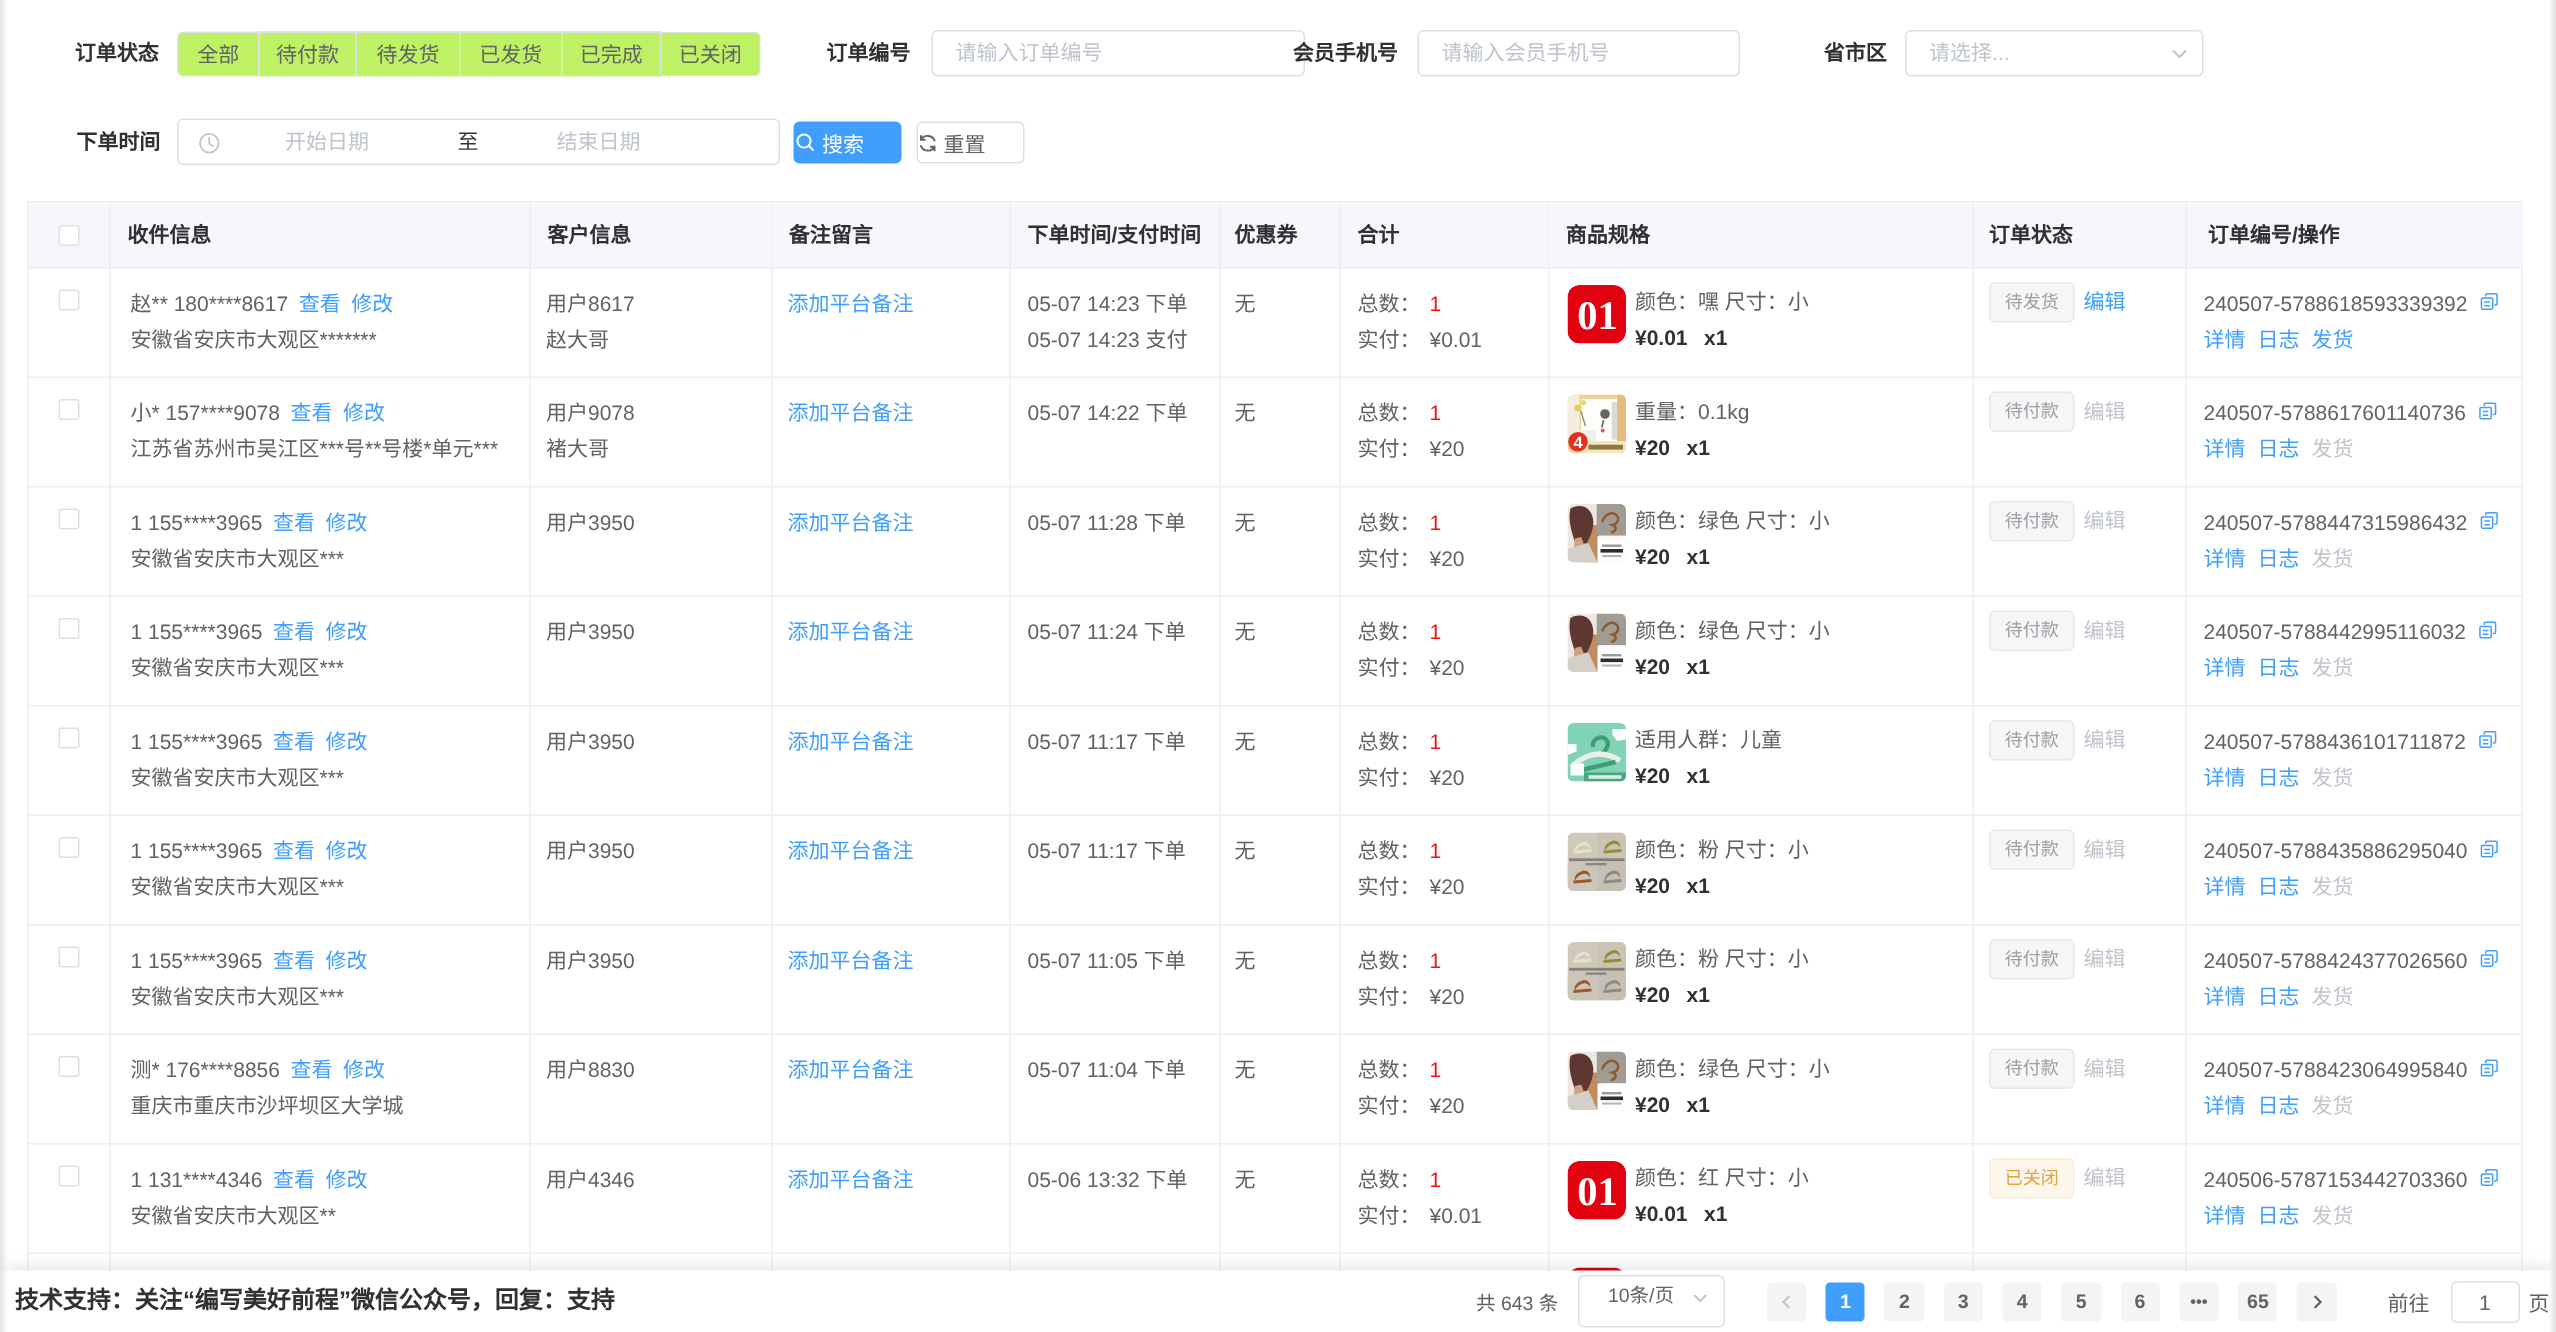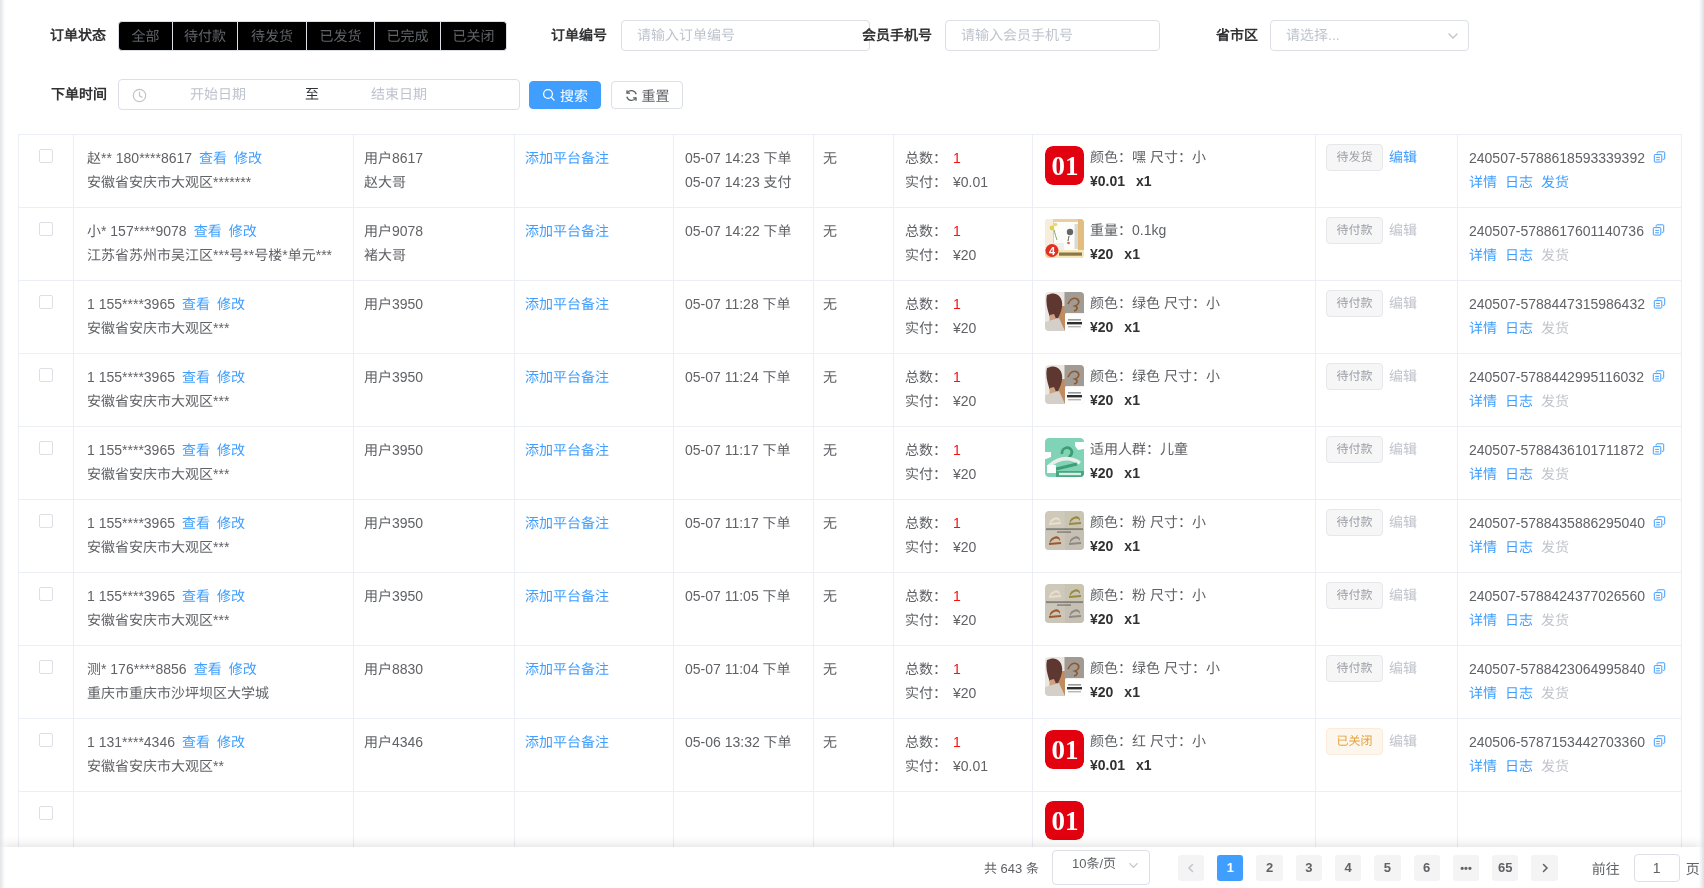--- a/index.html
+++ b/index.html
@@ -5,26 +5,26 @@
 <style>
 *{margin:0;padding:0;box-sizing:border-box;}
 html,body{width:1704px;height:888px;overflow:hidden;background:#fff;
   font-family:"Liberation Sans",sans-serif;font-size:14px;color:#606266;}
 .lbl{position:absolute;font-weight:700;color:#303133;font-size:14px;line-height:31px;}
 .ipt{position:absolute;height:31px;border:1px solid #dcdfe6;border-radius:4px;background:#fff;
   color:#bec4ce;font-size:14px;line-height:29px;padding-left:15px;}
 
 .bgroup{position:absolute;left:118px;top:21px;height:30px;display:flex;}
 .bgroup span{display:block;height:30px;line-height:28px;border:1px solid #dcdfe6;border-left:none;
-  color:#5f6368;font-size:14px;text-align:center;background:#000000;}
+  color:#5f6368;font-size:14px;text-align:center;background:#bef264;}
 .bgroup span:first-child{border-left:1px solid #dcdfe6;border-radius:4px 0 0 4px;}
 .bgroup span:last-child{border-radius:0 4px 4px 0;}
 
 .btn{position:absolute;height:28px;border-radius:4px;font-size:14px;display:flex;
-  align-items:center;justify-content:center;}
+  align-items:center;}
 .btn-pri{background:#409eff;color:#fff;border:1px solid #409eff;}
 .btn-def{background:#fff;color:#606266;border:1px solid #dcdfe6;}
 
 .tablebox{position:absolute;left:18px;top:134px;width:1664px;border:1px solid #ebeef5;border-bottom:none;}
 table{table-layout:fixed;border-collapse:separate;border-spacing:0;width:1662px;font-size:14px;color:#606266;}
 td,th{box-sizing:border-box;vertical-align:top;border-bottom:1px solid #ebeef5;border-right:1px solid #ebeef5;
   overflow:hidden;white-space:nowrap;}
 td:last-child,th:last-child{border-right:none;}
 th{background:#f5f7fa;height:44px;text-align:left;font-weight:700;color:#303133;padding:10px 0 0 11px;line-height:23px;}
 td{height:73px;padding:12px 0 0 11px;line-height:23.5px;}
@@ -120,20 +120,34 @@
         <col style="width:161px">
         <col style="width:159px">
         <col style="width:140px">
         <col style="width:80px">
         <col style="width:139px">
         <col style="width:283px">
         <col style="width:142px">
         <col style="width:224px">
       </colgroup>
 <tbody>
+        <tr>
+          <th class="cbc">
+            <span class="cb"></span>
+          </th>
+          <th>收件信息</th>
+          <th>客户信息</th>
+          <th>备注留言</th>
+          <th>下单时间/支付时间</th>
+          <th style="padding-left:9px">优惠券</th>
+          <th>合计</th>
+          <th>商品规格</th>
+          <th style="padding-left:10px">订单状态</th>
+          <th style="padding-left:14px">订单编号/操作</th>
+        </tr>
 <tr>
           <td class="cbc">
             <span class="cb"></span>
           </td>
           <td style="padding-left:13px">
             <div>赵** 180****8617<a class="ml">查看</a><a class="ml">修改</a></div>
             <div>安徽省安庆市大观区*******</div>
           </td>
           <td style="padding-left:10px">
             <div>用户8617</div>
@@ -569,20 +583,21 @@
               <text x="20" y="29" font-family="Liberation Serif" font-size="27" font-weight="bold" fill="#ffffff" text-anchor="middle">01</text>
             </svg>
           </td>
           <td></td>
           <td></td>
         </tr>
 </tbody>
     </table>
   </div>
 <div class="footer">
+  <div class="support">技术支持：关注“编写美好前程”微信公众号，回复：支持</div>
   <div class="pager">
     <span>共 643 条</span>
     <span class="psel">10条/页<svg width="11" height="11" viewBox="0 0 12 12" style="position:absolute;right:10px;top:9px;">
           <path d="M2 4l4 4 4-4" stroke="#c0c4cc" stroke-width="1.4" fill="none" stroke-linecap="round" stroke-linejoin="round"></path>
         </svg></span>
     <span class="pgbtn" style="margin-left:28px;">
         <svg width="10" height="10" viewBox="0 0 10 10">
           <path d="M6.5 1.5L3 5l3.5 3.5" stroke="#c0c4cc" stroke-width="1.5" fill="none" stroke-linecap="round"></path>
         </svg>
       </span>

